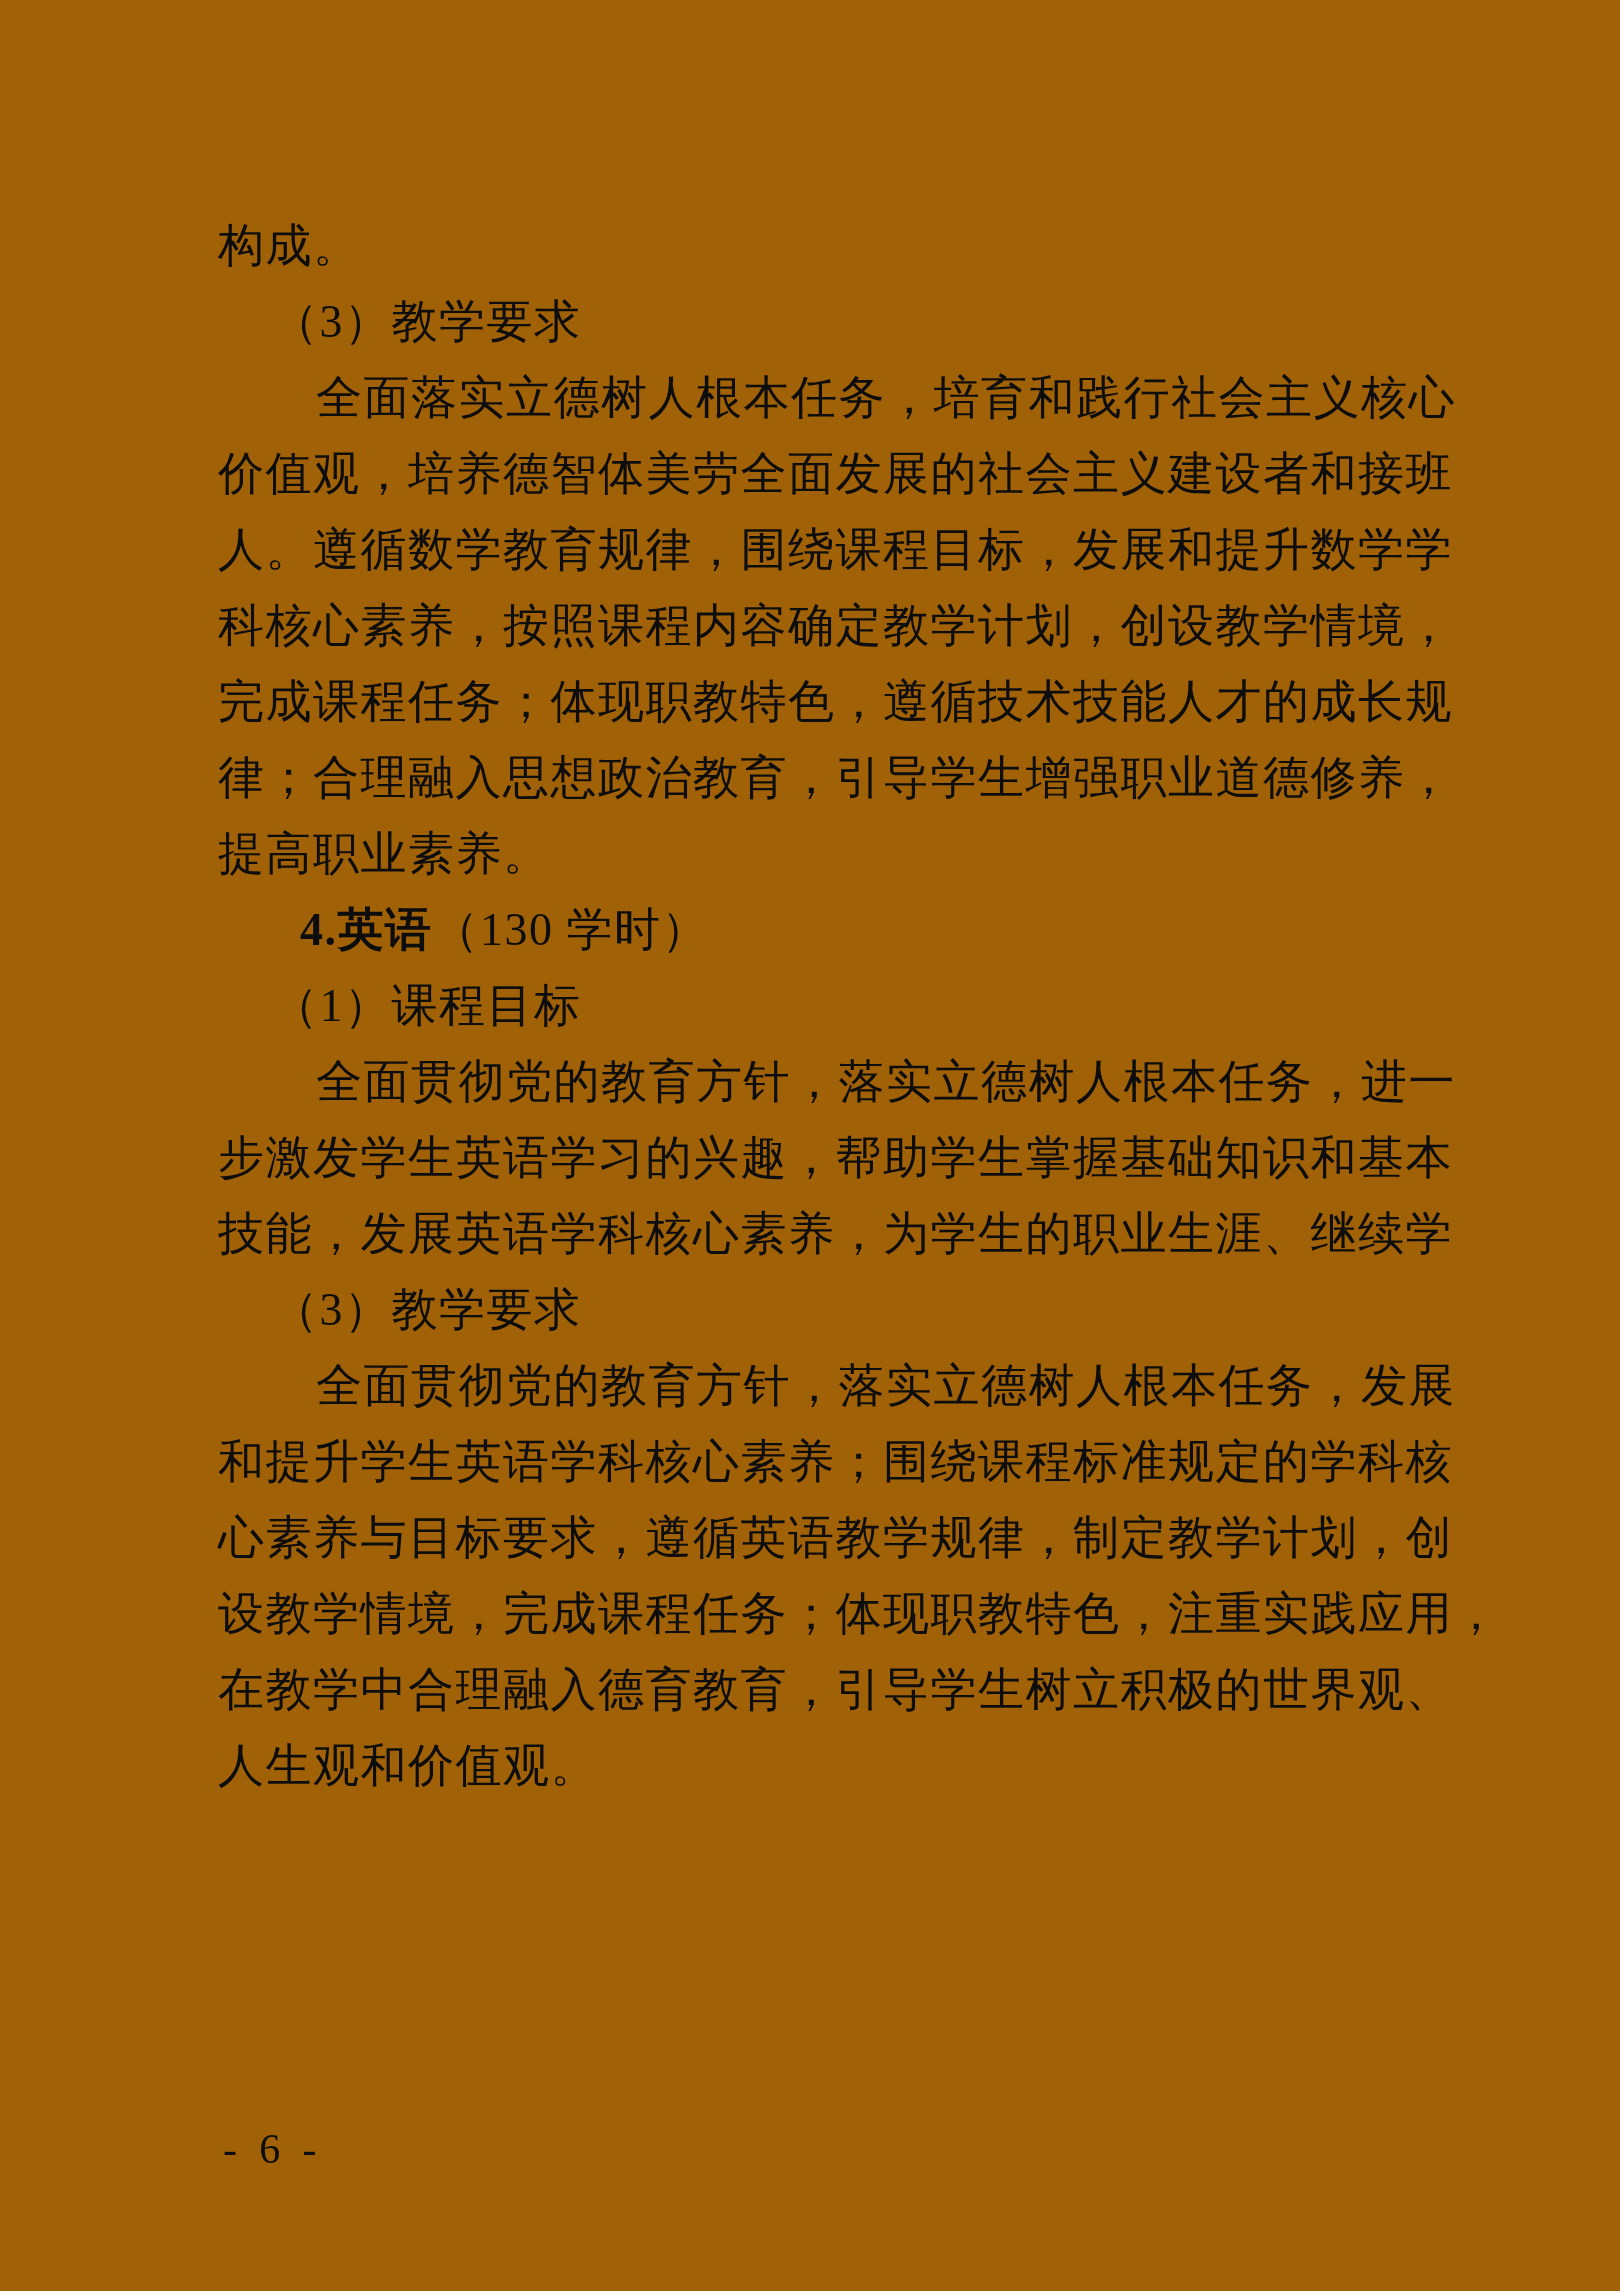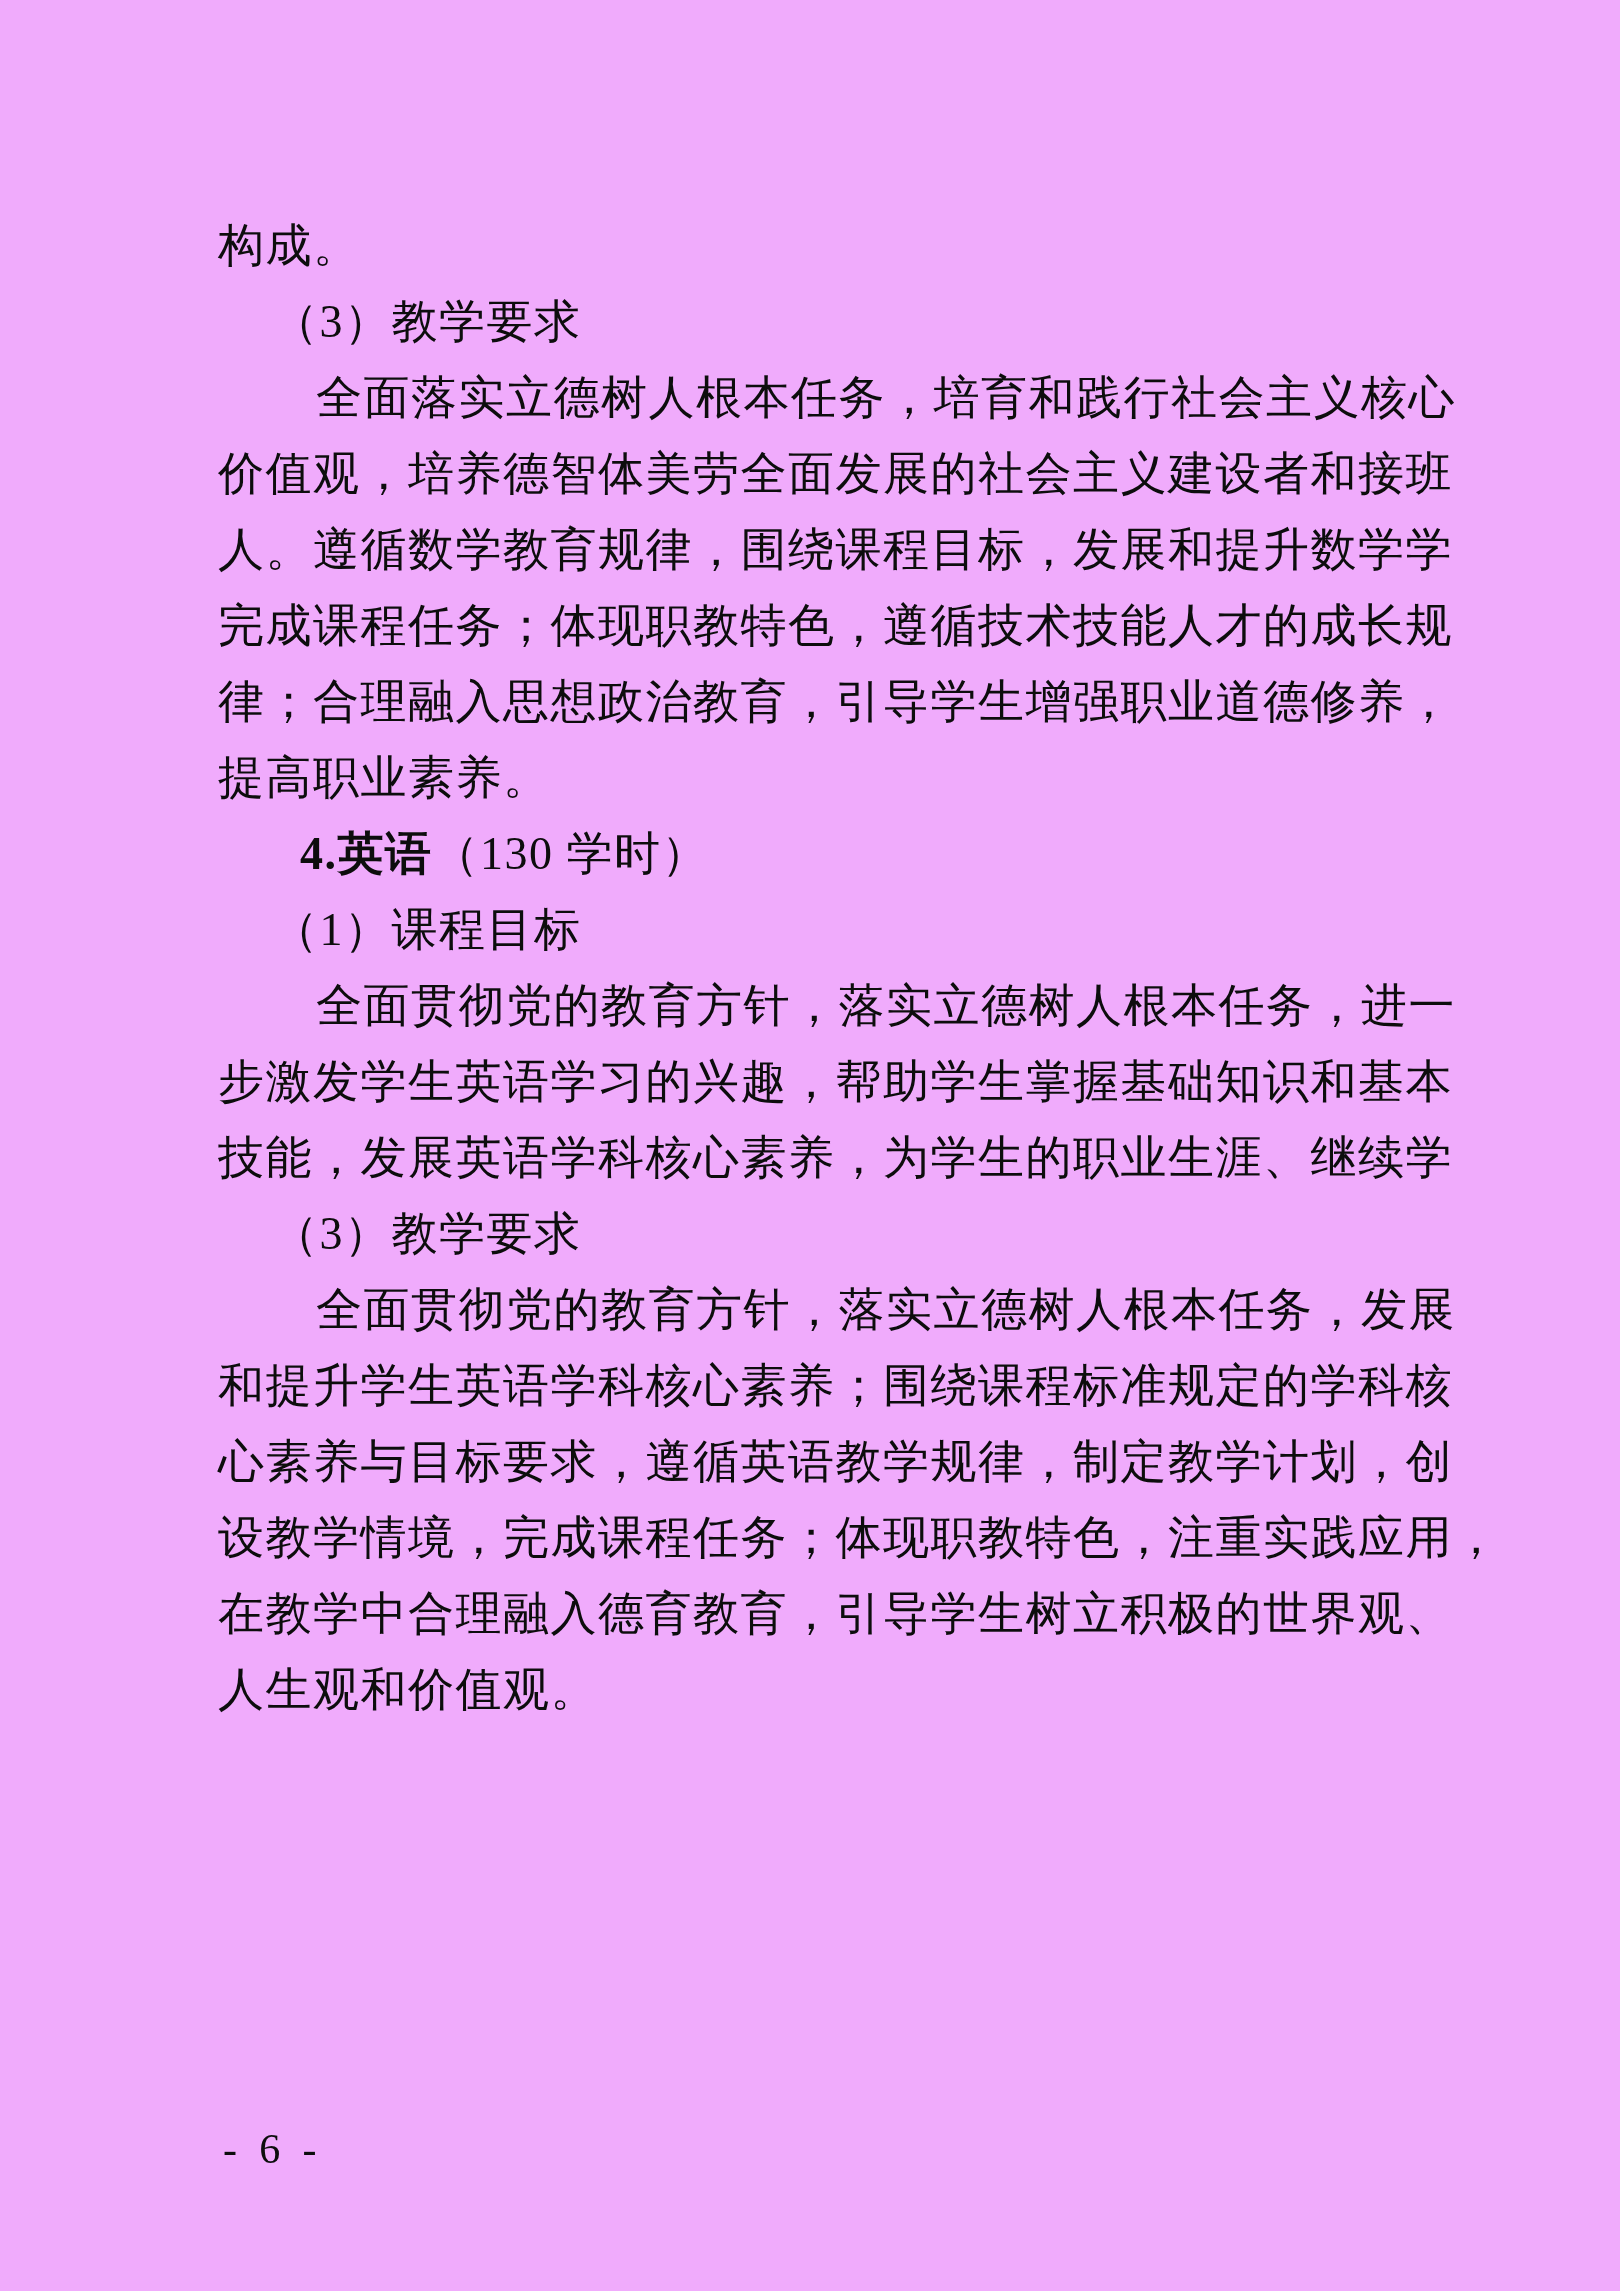--- a/index.html
+++ b/index.html
@@ -4,21 +4,21 @@
 <style>
   html, body {
     margin: 0;
     padding: 0;
     background: #ffffff;
   }
   .page {
     position: relative;
     width: 1620px;
     height: 2292px;
-    background: #f0abfc;
+    background: #a16207;
     overflow: hidden;
     font-family: "Liberation Serif", "DejaVu Serif", serif;
     color: #0d0d0d;
   }
   .content {
     position: absolute;
     left: 218px;
     top: 208px;
     width: 1294px;
   }
@@ -48,20 +48,21 @@
 </head>
 <body>
 
 <div class="page">
   <div class="content">
       <div class="line">构成。</div>
       <div class="line indent-sub">（3）教学要求</div>
       <div class="line indent-para">全面落实立德树人根本任务，培育和践行社会主义核心</div>
       <div class="line">价值观，培养德智体美劳全面发展的社会主义建设者和接班</div>
       <div class="line">人。遵循数学教育规律，围绕课程目标，发展和提升数学学</div>
+      <div class="line">科核心素养，按照课程内容确定教学计划，创设教学情境，</div>
       <div class="line">完成课程任务；体现职教特色，遵循技术技能人才的成长规</div>
       <div class="line">律；合理融入思想政治教育，引导学生增强职业道德修养，</div>
       <div class="line">提高职业素养。</div>
       <div class="line indent-num"><span class="bold">4.英语</span><span>（130 学时）</span></div>
       <div class="line indent-sub">（1）课程目标</div>
       <div class="line indent-para">全面贯彻党的教育方针，落实立德树人根本任务，进一</div>
       <div class="line">步激发学生英语学习的兴趣，帮助学生掌握基础知识和基本</div>
       <div class="line">技能，发展英语学科核心素养，为学生的职业生涯、继续学</div>
       <div class="line indent-sub">（3）教学要求</div>
       <div class="line indent-para">全面贯彻党的教育方针，落实立德树人根本任务，发展</div>

